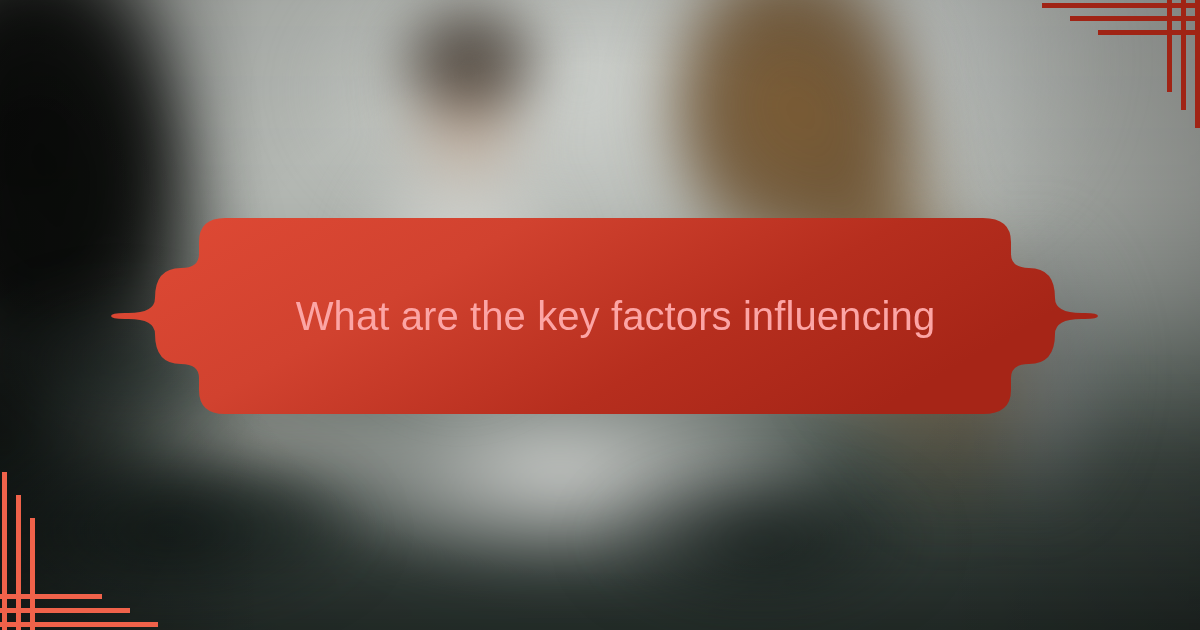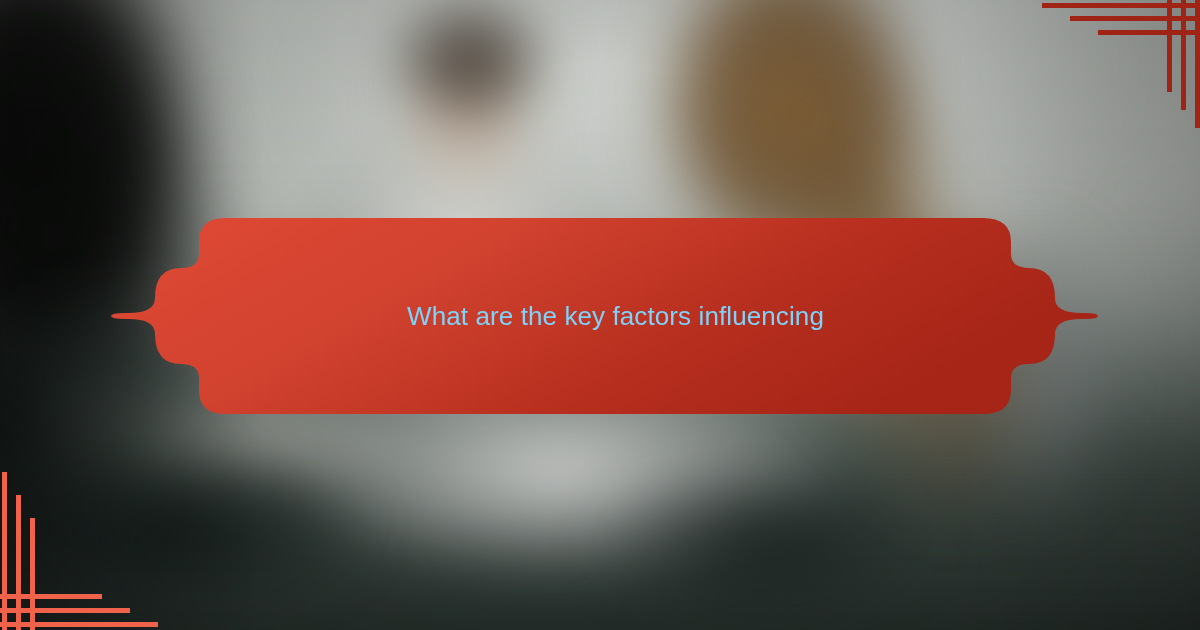--- a/index.html
+++ b/index.html
@@ -87,22 +87,22 @@
   }
   #banner-shape{ position:absolute; inset:0; }
   #banner-text{
     position:absolute;
     left:0; right:0; top:0; bottom:0;
     display:flex; flex-direction:column;
     align-items:center; justify-content:center;
     padding:0 120px 0 150px;
   }
   .headline-line{
-    color:#7dd3fc;
-    font-size:26px;
+    color:#fca5a5;
+    font-size:40px;
     line-height:55px;
     font-weight:400;
     letter-spacing:.1px;
     text-align:right;
     white-space:nowrap;
   }
 </style>
 </head>
 <body>
 

